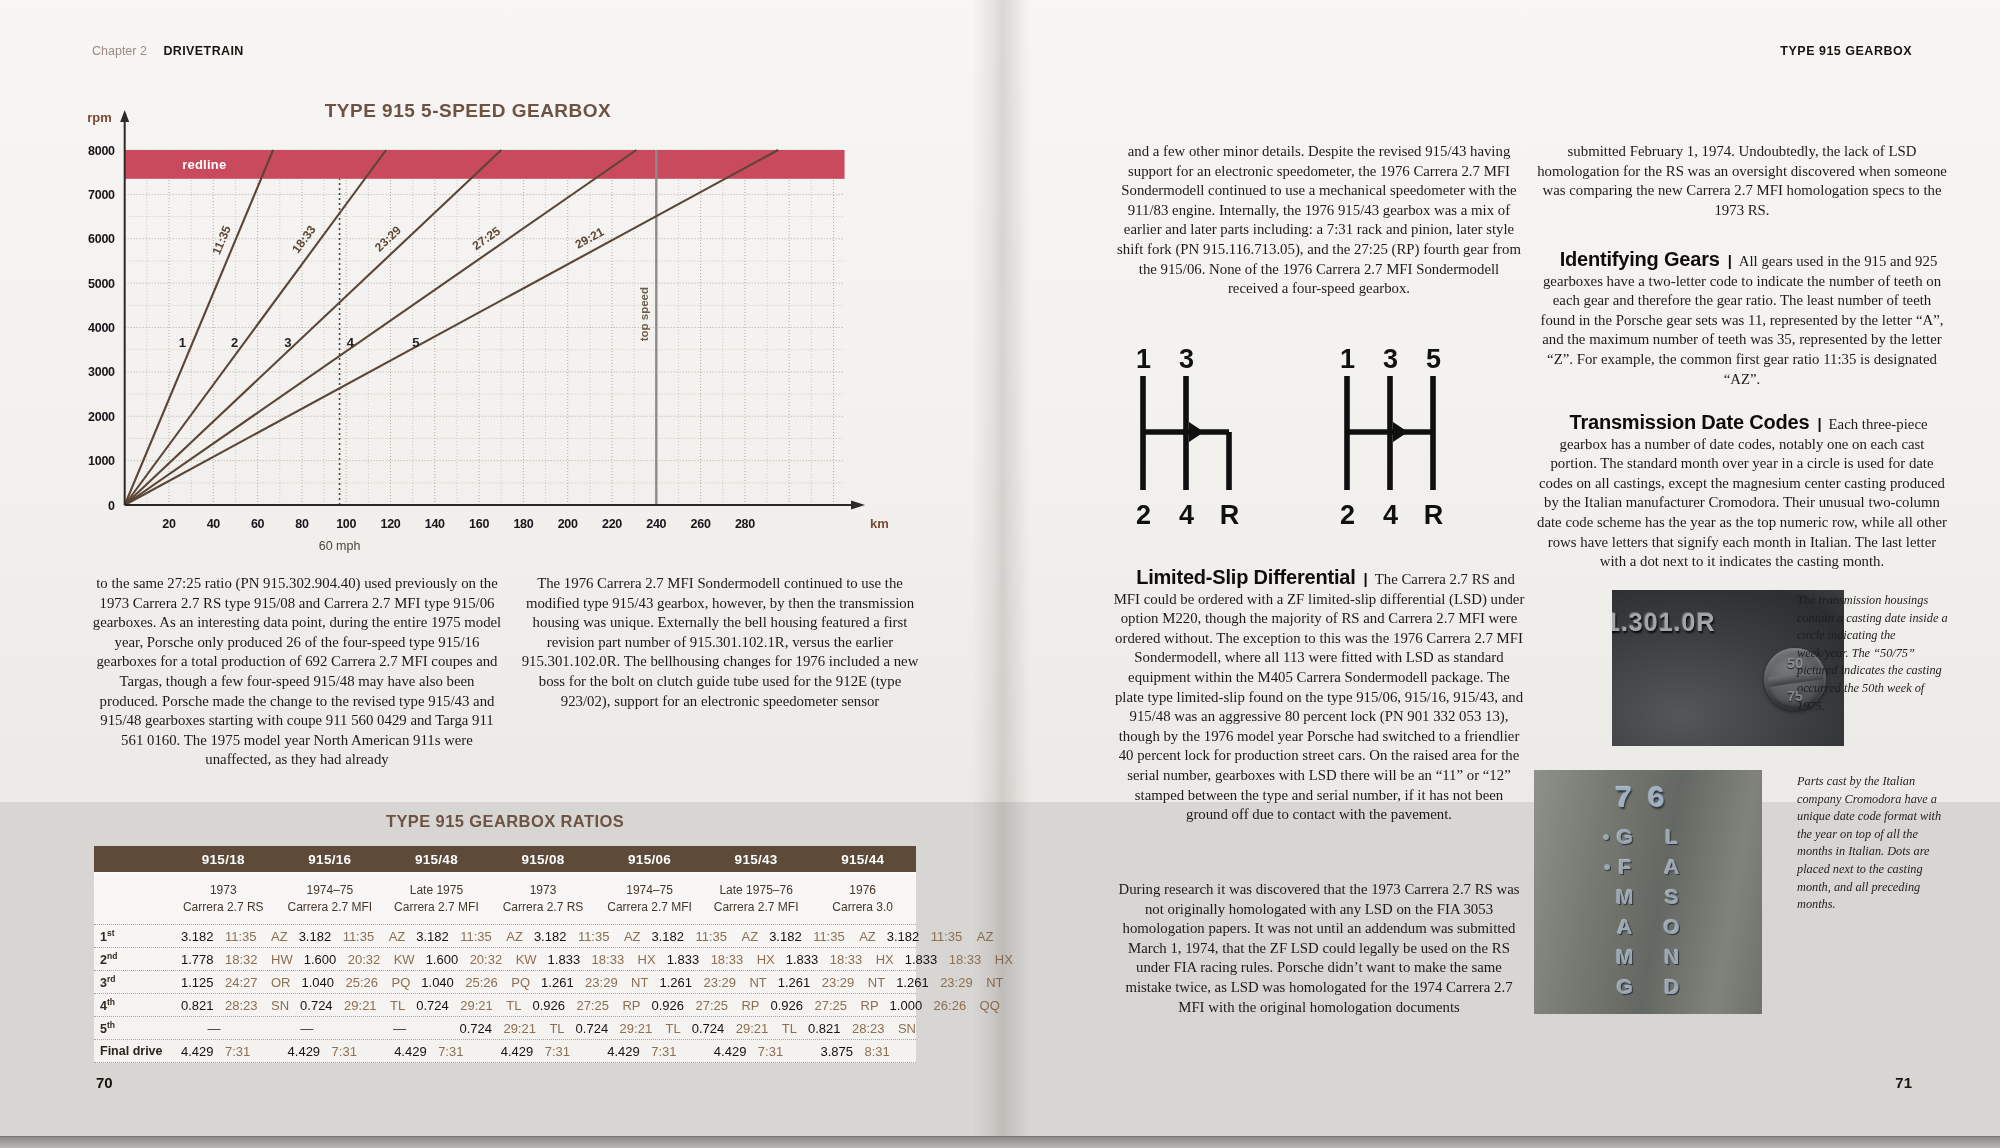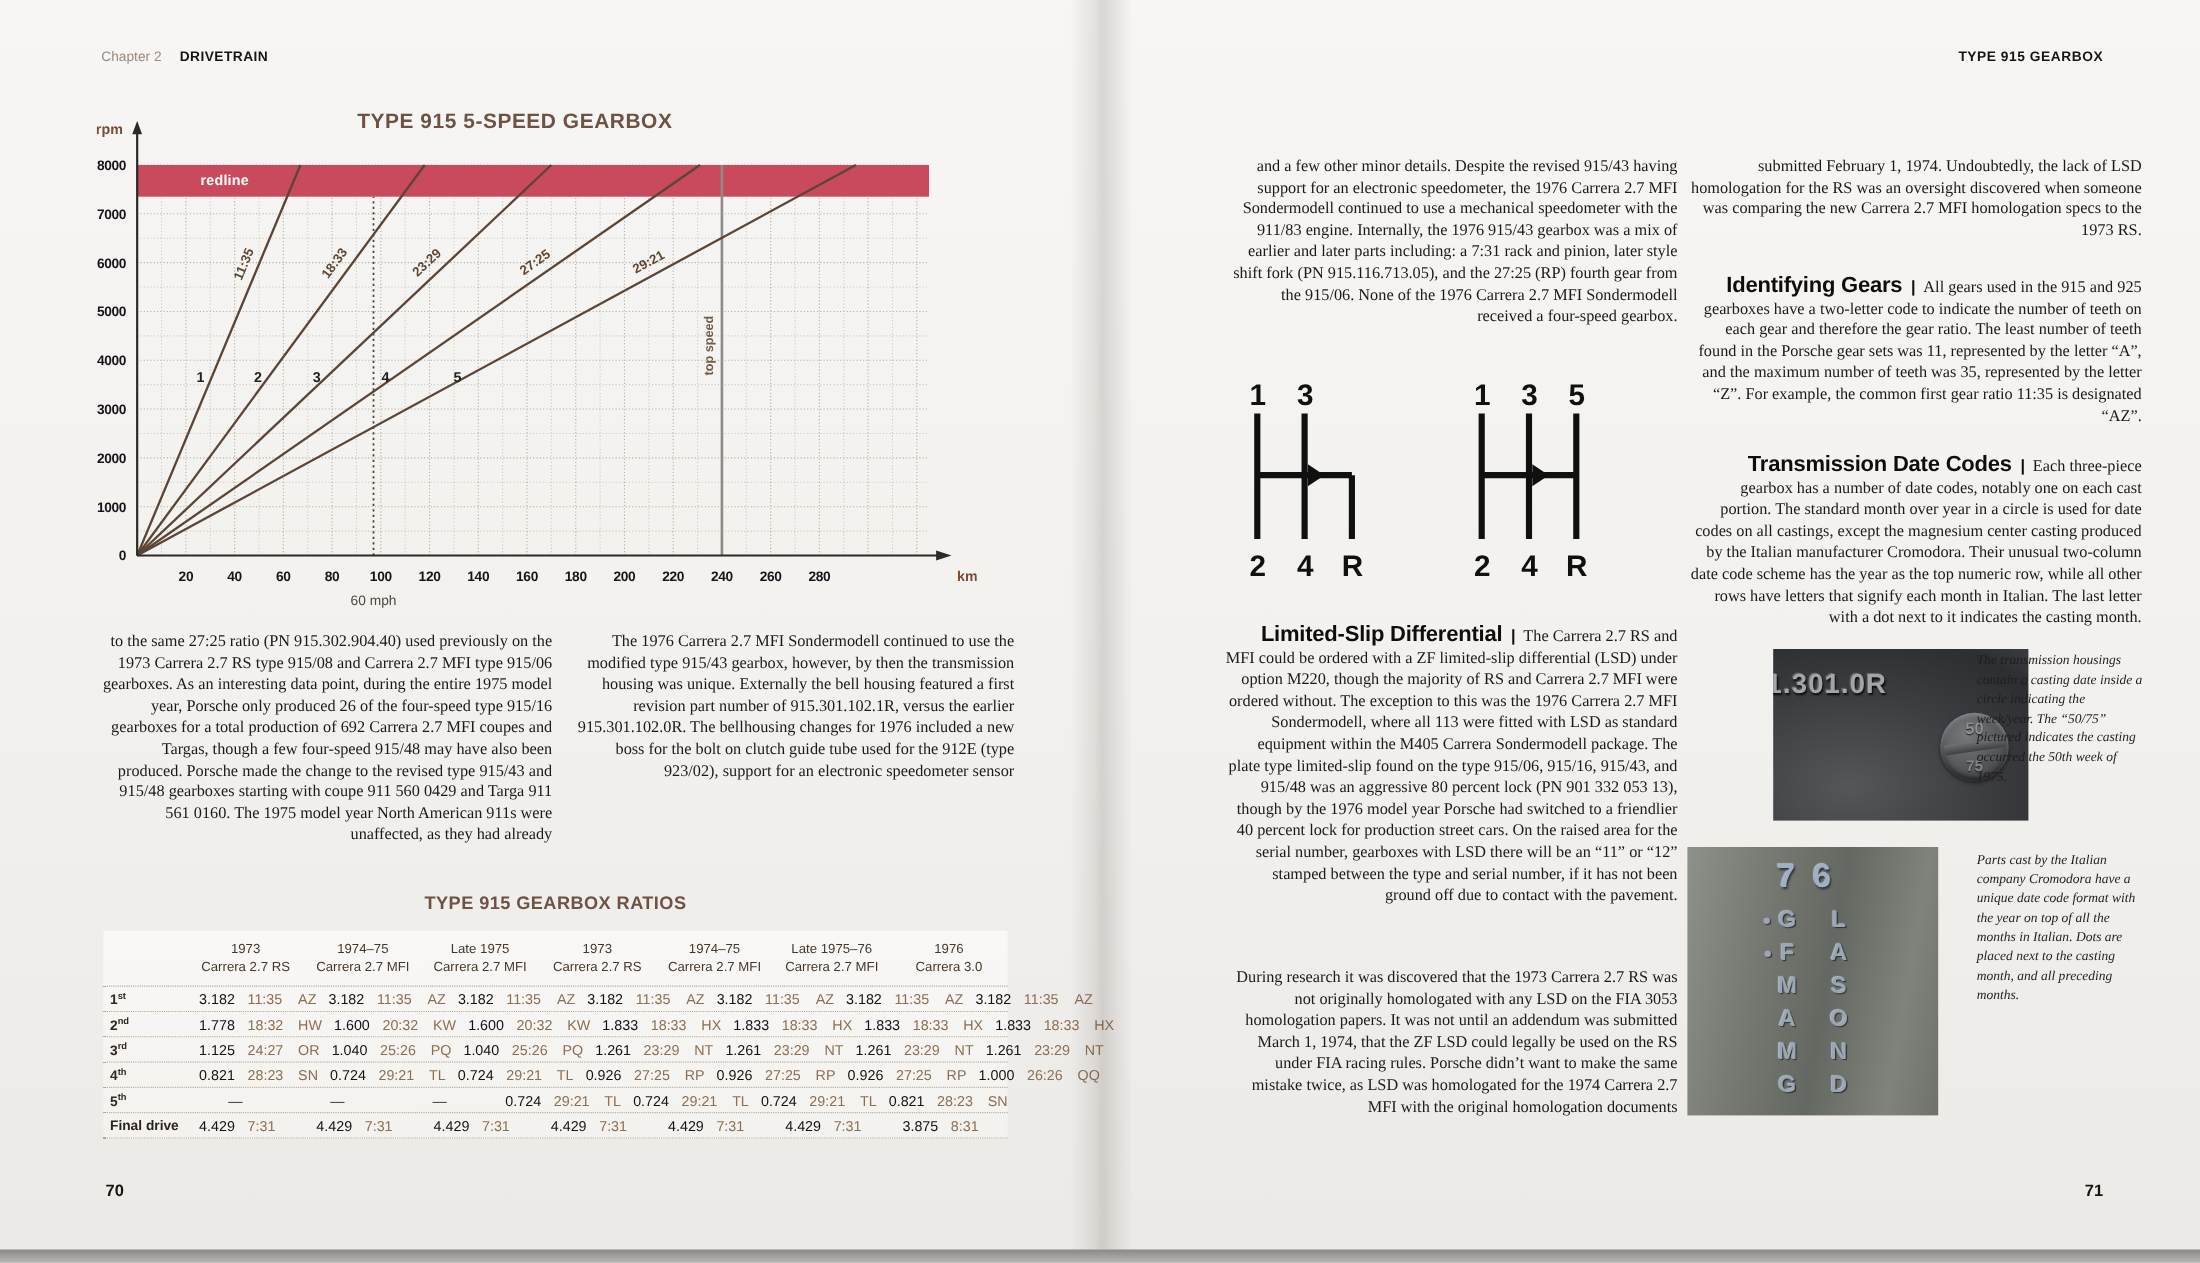--- a/index.html
+++ b/index.html
@@ -1,18 +1,18 @@
 <!DOCTYPE html>
 <html><head>
 <meta charset="utf-8">
 <style>
   *{margin:0;padding:0;box-sizing:border-box}
   html,body{width:2000px;height:1148px}
   body{position:relative;background:#d8d6d3;font-family:"Liberation Serif",serif;overflow:hidden}
-  .spread{position:absolute;left:0;top:0;width:2000px;height:1136px;
+  .spread{position:absolute;left:0;top:0;width:2000px;height:802px;
     background:linear-gradient(180deg,#f7f6f4 0%,#f2f1ee 55%,#eceae7 100%)}
   .gutter{position:absolute;left:972px;top:0;width:58px;height:1136px;
     background:linear-gradient(90deg,rgba(70,60,52,0) 0%,rgba(70,60,52,.10) 38%,rgba(70,60,52,.17) 52%,rgba(70,60,52,0) 100%)}
   .edge-bottom{position:absolute;left:0;top:1136px;width:2000px;height:12px;
     background:linear-gradient(180deg,#8e8c89,#bab8b5);border-top:1px solid #7a7875}
 
   
   .chap{position:absolute;left:92px;top:44px;font-family:"Liberation Sans",sans-serif;font-size:12.5px}
   .chap .lbl{color:#9c8b7d}
   .chap .ttl{color:#18150f;font-weight:bold;margin-left:13px;letter-spacing:.4px}
@@ -37,21 +37,21 @@
   .axname.rpm{text-anchor:end}
   .redlabel{font-size:13px;font-weight:bold;fill:#ffffff;letter-spacing:.2px}
   .ratio{font-size:12px;font-weight:bold;fill:#5d4734;text-anchor:middle}
   .gnum{font-size:13px;font-weight:bold;fill:#25211c;text-anchor:middle}
   .mphline{stroke:#4c463e;stroke-width:1.6;stroke-dasharray:2 3}
   .mphlabel{font-size:12.5px;fill:#4e463c;text-anchor:middle}
   .tsline{stroke:#8f8c87;stroke-width:2.4}
   .tslabel{font-size:11.5px;font-weight:bold;fill:#6e5b49;text-anchor:middle}
 
   
-  .btxt{position:absolute;font-size:14.8px;line-height:19.6px;color:#1b1a18;text-align:right}
+  .btxt{position:absolute;font-size:14.8px;line-height:19.6px;color:#1b1a18;text-align:center}
   .btxt p + p{margin-top:28px}
   .runhead{font-family:"Liberation Sans",sans-serif;font-weight:bold;font-size:20px;
     letter-spacing:-.2px;color:#0e0d0c}
   .runsep{font-family:"Liberation Sans",sans-serif;font-weight:bold;color:#0e0d0c;margin:0 7px 0 8px}
   .indent{text-indent:13px}
 
   
   .tbl-title{position:absolute;left:94px;top:812px;width:822px;text-align:center;
     font-family:"Liberation Sans",sans-serif;font-weight:bold;font-size:16.5px;color:#6e5243;letter-spacing:.4px}
   .rtable{position:absolute;left:94px;top:846px;width:822px;font-family:"Liberation Sans",sans-serif;
@@ -219,20 +219,30 @@
 
     <div class="btxt" style="left:92px;top:574px;width:410px">
       <p>to the same 27:25 ratio (PN 915.302.904.40) used previously on the 1973 Carrera 2.7 RS type 915/08 and Carrera 2.7 MFI type 915/06 gearboxes. As an interesting data point, during the entire 1975 model year, Porsche only produced 26 of the four-speed type 915/16 gearboxes for a total production of 692 Carrera 2.7 MFI coupes and Targas, though a few four-speed 915/48 may have also been produced. Porsche made the change to the revised type 915/43 and 915/48 gearboxes starting with coupe 911 560 0429 and Targa 911 561 0160. The 1975 model year North American 911s were unaffected, as they had already</p>
     </div>
     <div class="btxt" style="left:518px;top:574px;width:404px">
       <p>The 1976 Carrera 2.7 MFI Sondermodell continued to use the modified type 915/43 gearbox, however, by then the transmission housing was unique. Externally the bell housing featured a first revision part number of 915.301.102.1R, versus the earlier 915.301.102.0R. The bellhousing changes for 1976 included a new boss for the bolt on clutch guide tube used for the 912E (type 923/02), support for an electronic speedometer sensor</p>
     </div>
 
     <div class="tbl-title">TYPE 915 GEARBOX RATIOS</div>
     <div class="rtable">
+        <div class="trow thead">
+          <div class="tc lab"></div>
+          <div class="tc code">915/18</div>
+          <div class="tc code">915/16</div>
+          <div class="tc code">915/48</div>
+          <div class="tc code">915/08</div>
+          <div class="tc code">915/06</div>
+          <div class="tc code">915/43</div>
+          <div class="tc code">915/44</div>
+        </div>
         <div class="trow tsub">
           <div class="tc lab"></div>
           <div class="tc sub">1973<br>Carrera 2.7 RS</div>
           <div class="tc sub">1974–75<br>Carrera 2.7 MFI</div>
           <div class="tc sub">Late 1975<br>Carrera 2.7 MFI</div>
           <div class="tc sub">1973<br>Carrera 2.7 RS</div>
           <div class="tc sub">1974–75<br>Carrera 2.7 MFI</div>
           <div class="tc sub">Late 1975–76<br>Carrera 2.7 MFI</div>
           <div class="tc sub">1976<br>Carrera 3.0</div>
         </div>

